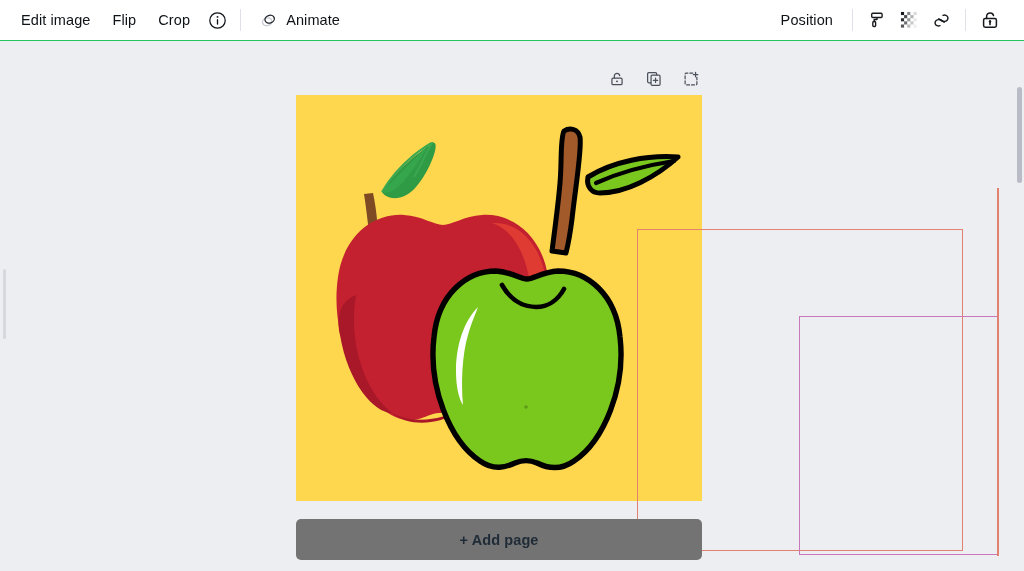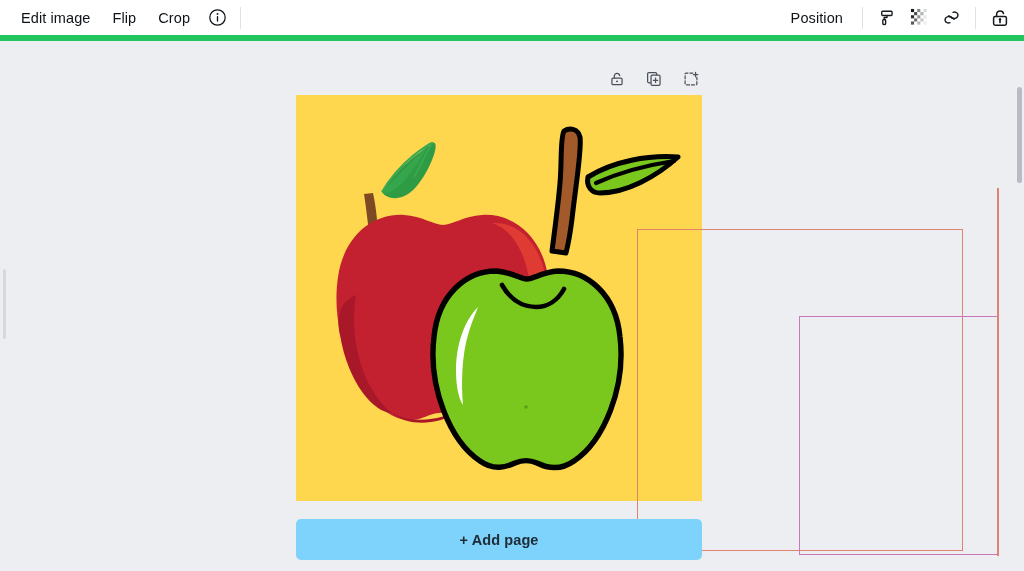--- a/index.html
+++ b/index.html
@@ -9,25 +9,25 @@
     font-family: "Liberation Sans", sans-serif;
     background: #ffffff;
   }
   #app { position: relative; width: 1024px; height: 571px; }
 
   
   .toolbar {
     position: absolute; top: 0; left: 0;
     width: 1024px; height: 41px;
     background: #ffffff;
-    border-bottom: 6px solid #22c55e;
+    border-bottom: 1px solid #22c55e;
     display: flex; align-items: center;
   }
   .tb-left { display: flex; align-items: center; padding-left: 10px; gap: 0px; }
-  .tb-right { display: flex; align-items: center; margin-left: auto; padding-right: 8px; justify-content: center; }
+  .tb-right { display: flex; align-items: center; margin-left: auto; padding-right: 18px; justify-content: center; }
   .tb-btn {
     height: 30px; display: flex; align-items: center; justify-content: center;
     padding: 0 11px; border-radius: 4px; cursor: pointer;
     font-size: 14.5px; color: #0e1318; white-space: nowrap;
     letter-spacing: .1px;
   }
   .tb-icon-btn {
     width: 32px; height: 32px; border-radius: 5px; cursor: pointer;
     display: flex; align-items: center; justify-content: center;
   }
@@ -83,21 +83,21 @@
   }
   .sel-right-line {
     left: 701px; top: 93px; width: 1.6px; height: 368px;
     background: #e2816f;
   }
 
   
   .add-page {
     position: absolute; left: 296px; top: 478px;
     width: 406px; height: 41px;
-    background: #7dd3fc; border-radius: 5px;
+    background: #737373; border-radius: 5px;
     display: flex; align-items: center; justify-content: center;
     cursor: pointer;
     font-size: 14.5px; color: #1f2b36; font-weight: 600;
     letter-spacing: .1px;
   }
 
   
   .scrollbar-track {
     position: absolute; right: 0; top: 41px;
     width: 9px; height: 530px; background: #edeef2;
@@ -132,20 +132,29 @@
           <svg width="19" height="19" viewBox="0 0 20 20" fill="none">
             <circle cx="10" cy="10" r="8.1" stroke="#0e1318" stroke-width="1.3"></circle>
             <circle cx="10" cy="6.2" r="1" fill="#0e1318"></circle>
             <rect x="9.3" y="8.5" width="1.4" height="6" rx=".7" fill="#0e1318"></rect>
           </svg>
         </span>
       </div>
 
       <div class="tb-sep"></div>
 
+      <div class="tb-btn animate-btn">
+        <span>
+          <svg width="21" height="21" viewBox="0 0 22 22" fill="none">
+            <ellipse cx="9.6" cy="12.4" rx="5" ry="4" transform="rotate(-18 9.6 12.4)" stroke="#c9ccd4" stroke-width="1.4"></ellipse>
+            <ellipse cx="12.2" cy="9.6" rx="5" ry="4" transform="rotate(-18 12.2 9.6)" stroke="#22282f" stroke-width="1.4"></ellipse>
+          </svg>
+        </span>
+        <span>Animate</span>
+      </div>
     </div>
 
     <div class="tb-right">
 
       <div class="tb-btn">Position</div>
 
       <div class="tb-sep-r"></div>
 
       <div class="tb-icon-btn">
         <span>

